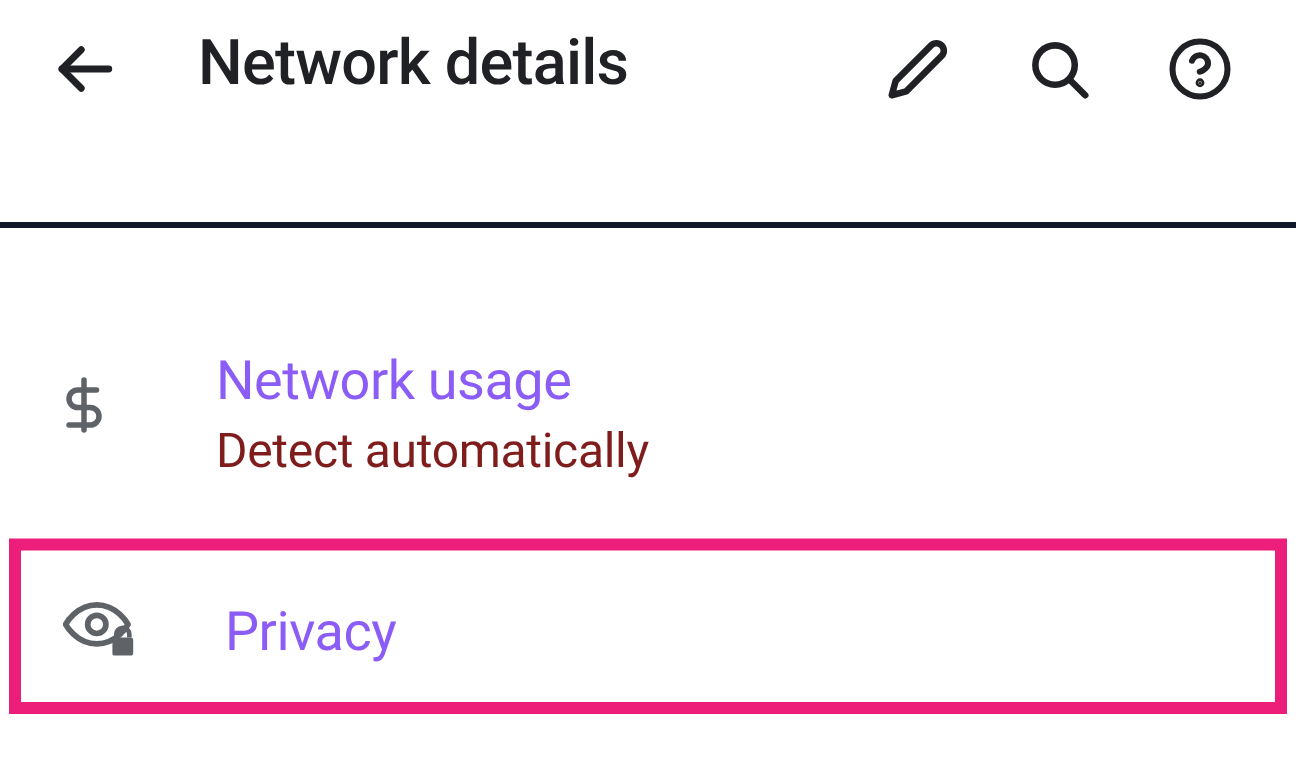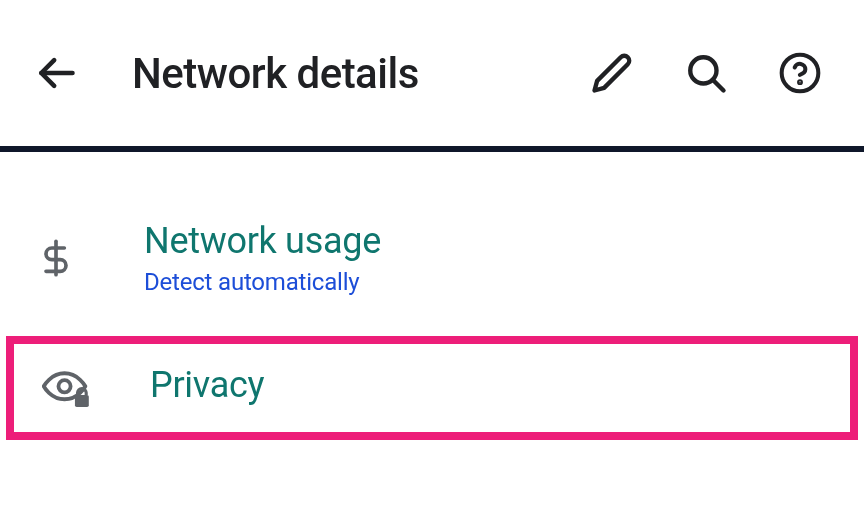--- a/index.html
+++ b/index.html
@@ -10,23 +10,23 @@
     body {
       font-family: 'Google Sans', Roboto, Arial, sans-serif;
       background: #ffffff;
       color: #202124;
       width: 864px;
       height: 506px;
       overflow: hidden;
     }
     .header {
       display: flex;
-      align-items: center;
+      align-items: flex-start;
       padding: 18px 28px;
-      border-bottom: 6px solid #0f172a;
+      border-bottom: 4px solid #0f172a;
       height: 152px;
     }
     .back-button {
       width: 56px;
       height: 56px;
       display: flex;
       align-items: center;
       justify-content: center;
       cursor: pointer;
       margin-right: 48px;
@@ -67,28 +67,29 @@
       align-items: center;
       justify-content: flex-start;
       margin-right: 28px;
     }
     .setting-text {
       flex: 1;
     }
     .setting-title {
       font-size: 36px;
       font-weight: 400;
-      color: #0f766e;
+      color: #8b5cf6;
       margin-bottom: 6px;
       letter-spacing: -0.3px;
+      margin-top: 13px;
     }
     .setting-subtitle {
-      font-size: 24px;
+      font-size: 32px;
       font-weight: 400;
-      color: #1d4ed8;
+      color: #7f1d1d;
       letter-spacing: -0.2px;
     }
     .highlight-box {
       border: 8px solid #ed1e79;
       margin: 12px 6px;
     }
     .highlight-box .setting-item {
       padding: 20px 28px;
     }
   </style>

